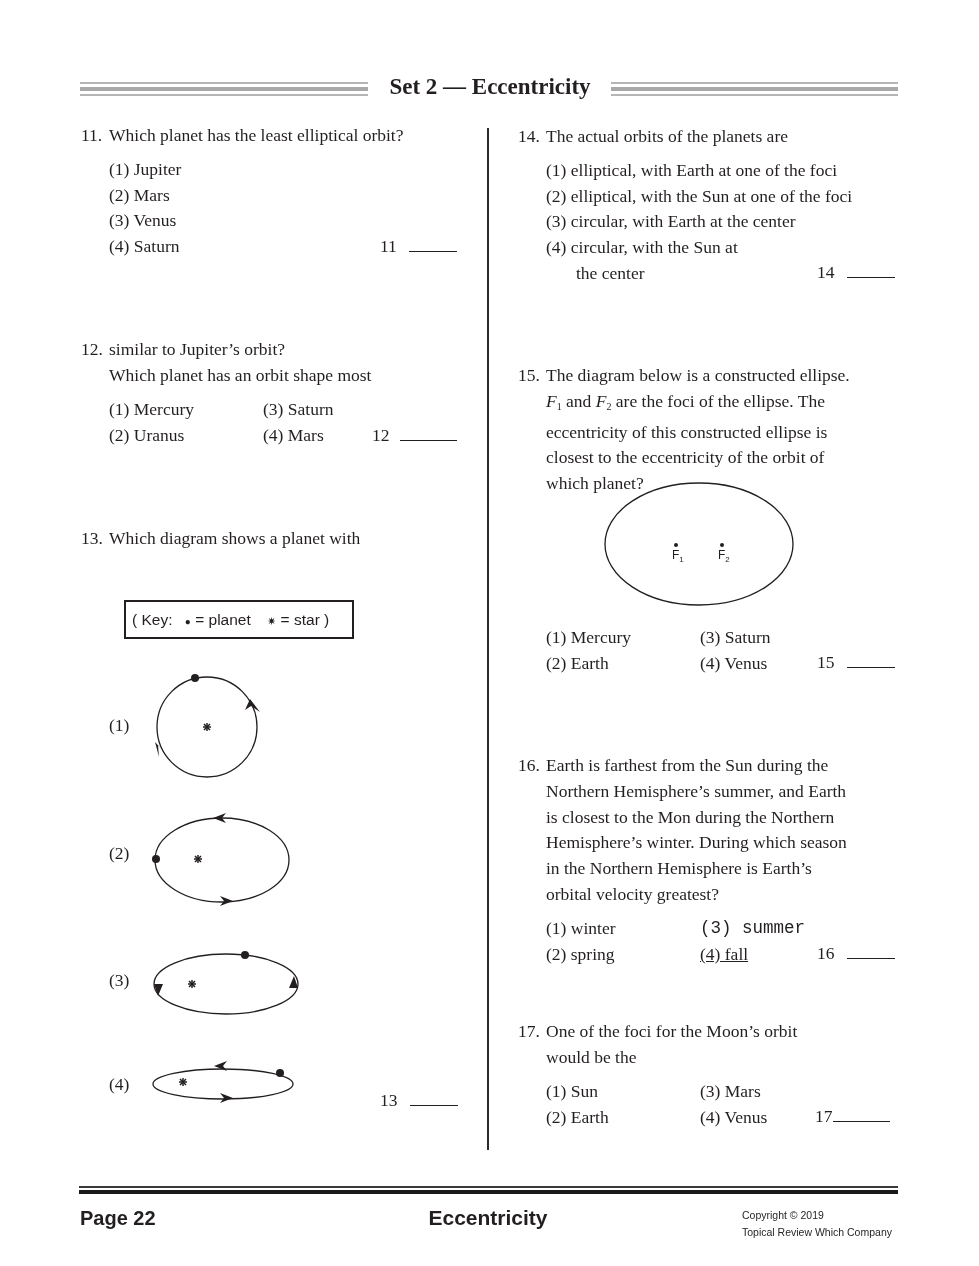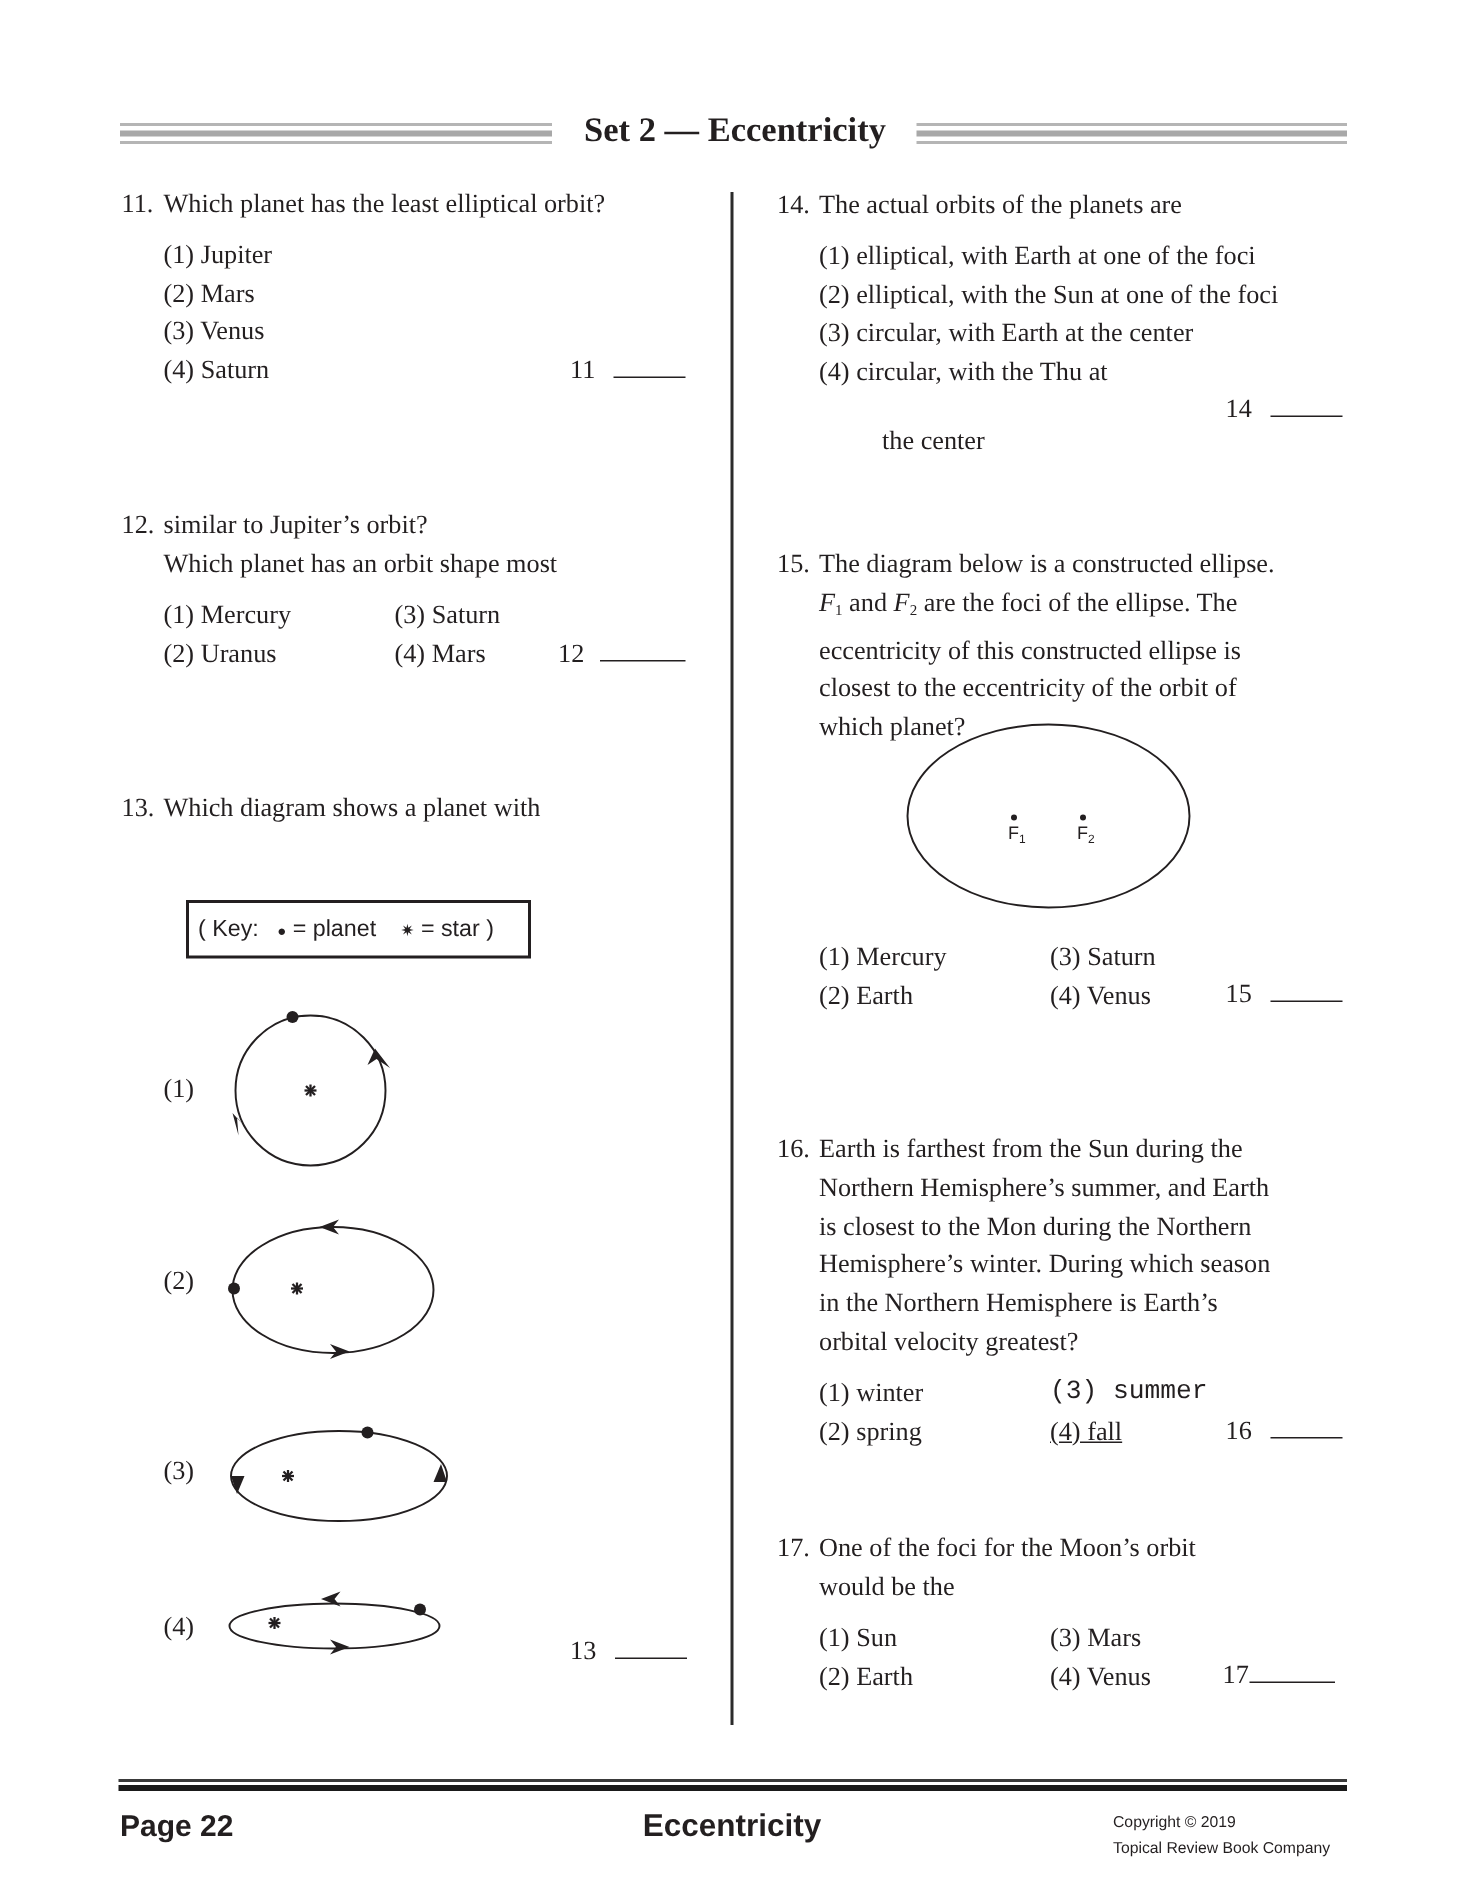--- a/index.html
+++ b/index.html
@@ -143,22 +143,22 @@
 </div>
 
 <div class="q" style="left:518px; top:124px; width:390px;">
   <span class="num">14.</span>
   <div class="stem">The actual orbits of the planets are</div>
 </div>
 <div class="opts" style="left:546px; top:158px;">
   <div class="opt" style="top:0;">(1)  elliptical, with Earth at one of the foci</div>
   <div class="opt" style="top:26px;">(2)  elliptical, with the Sun at one of the foci</div>
   <div class="opt" style="top:51px;">(3)  circular, with Earth at the center</div>
-  <div class="opt" style="top:77px;">(4)  circular, with the Thu at</div>
-  <div class="opt" style="left:42px; top:103px;margin-top:20px;">the center</div>
+  <div class="opt" style="top:77px;">(4)  circular, with the Sun at</div>
+  <div class="opt" style="left:30px; top:103px;">the center</div>
 </div>
 <div class="ans" style="left:817px; top:262px;">
   <span>14</span>
   <span class="blank" style="width:48px; margin-left:8px;"></span>
 </div>
 
 <div class="q" style="left:518px; top:363px; width:390px;">
   <span class="num">15.</span>
   <div class="stem">The diagram below is a constructed ellipse.</div>
   <div class="stem"><i>F</i><span class="sub">1</span><span> and </span><i>F</i><span class="sub">2</span><span> are the foci of the ellipse. The</span></div>
@@ -220,14 +220,14 @@
 <div class="ans" style="left:815px; top:1106px;">
   <span>17</span><span class="blank" style="width:57px;"></span>
 </div>
 
 <div class="ftr-line1"></div>
 <div class="ftr-line2"></div>
 <div class="ftr-page">Page 22</div>
 <div class="ftr-topic">Eccentricity</div>
 <div class="ftr-copy">
   <div>Copyright © 2019</div>
-  <div>Topical Review Book Company</div>
+  <div>Topical Review Which Company</div>
 </div>
 
 </body></html>

